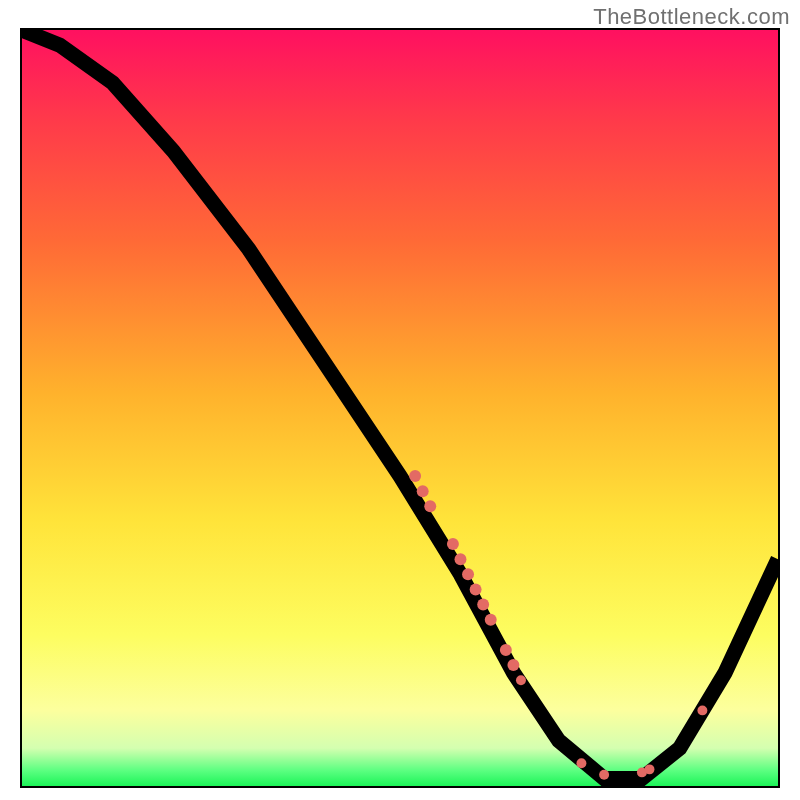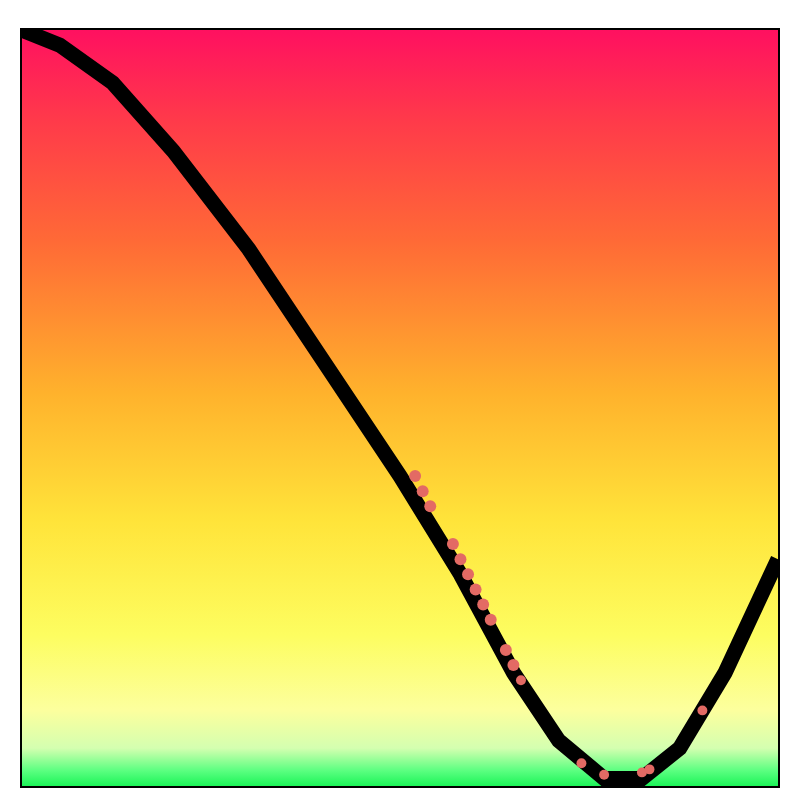--- a/index.html
+++ b/index.html
@@ -64,20 +64,21 @@
     stroke-width: 2;
   }
   .dot {
     fill: #e36a64;
   }
 </style>
 </head>
 <body>
 
 <div class="wrap">
+  <div class="attribution">TheBottleneck.com</div>
 
   <div class="plot">
     <div class="plot-bg"></div>
     <svg class="curve" viewBox="0 0 100 100" preserveAspectRatio="none">
       <path class="line" d="M0.00 0.00 L5.00 2.00 L12.00 7.00 L20.00 16.00 L30.00 29.00 L40.00 44.00 L50.00 59.00 L58.00 72.00 L65.00 85.00 L71.00 94.00 L77.00 99.00 L82.00 99.00 L87.00 95.00 L93.00 85.00 L100.00 70.00"></path>
       <g id="marker-group">
           <circle cx="52" cy="59" r="0.7894736842105263" class="dot"></circle>
           <circle cx="53" cy="61" r="0.7894736842105263" class="dot"></circle>
           <circle cx="54" cy="63" r="0.7894736842105263" class="dot"></circle>
           <circle cx="57" cy="68" r="0.7894736842105263" class="dot"></circle>

